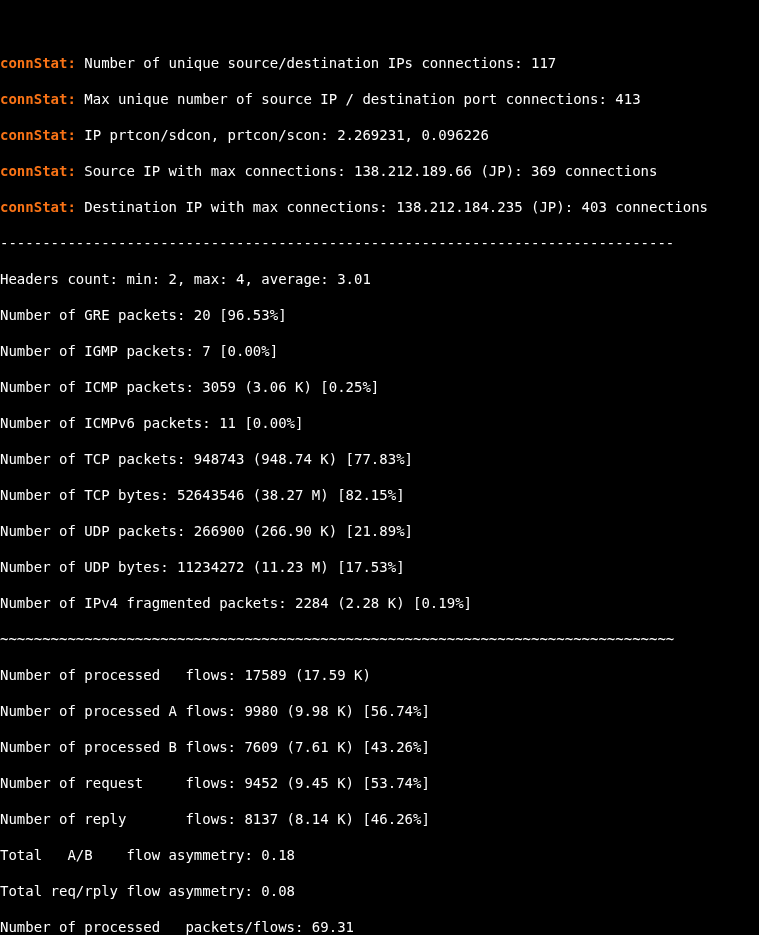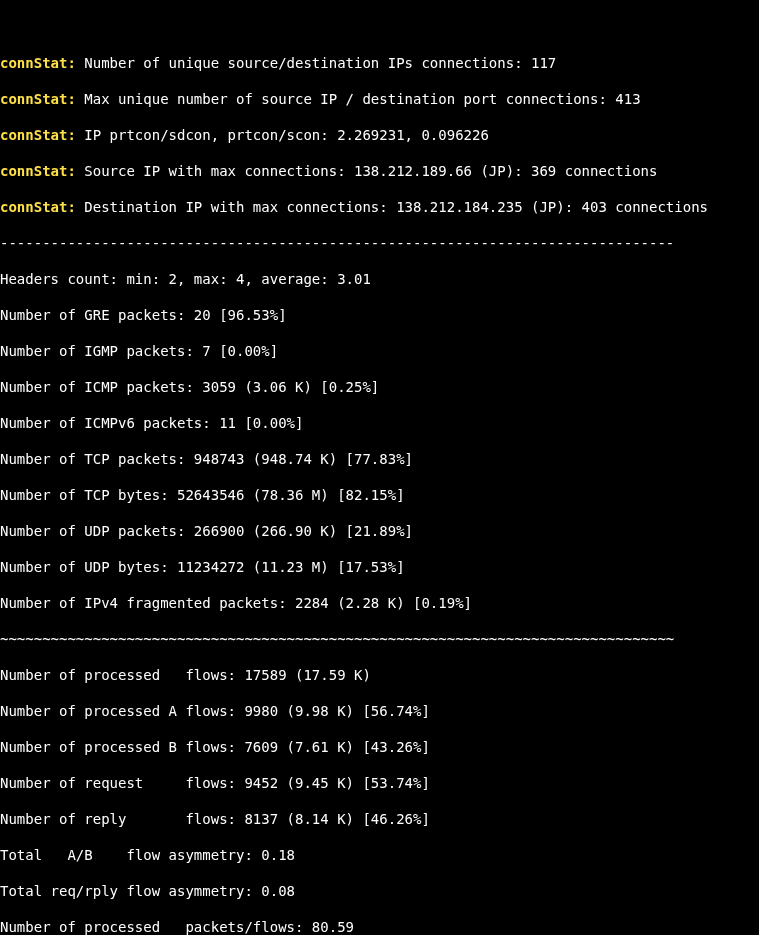--- a/index.html
+++ b/index.html
@@ -7,51 +7,51 @@
     color: #ffffff;
     font-family: "DejaVu Sans Mono", "Courier New", monospace;
     font-size: 14px;
     line-height: 18px;
     margin: 0;
     padding: 0;
     white-space: pre;
     overflow-x: hidden;
   }
   .line { display: block; }
-  .bold-white { font-weight: bold; color: #fde047; }
+  .bold-white { font-weight: bold; color: #f97316; }
 </style>
 </head>
 <body>
 
 
 <span class="line"><span class="bold-white">connStat:</span><span> Number of unique source/destination IPs connections: 117</span></span>
 <span class="line"><span class="bold-white">connStat:</span><span> Max unique number of source IP / destination port connections: 413</span></span>
 <span class="line"><span class="bold-white">connStat:</span><span> IP prtcon/sdcon, prtcon/scon: 2.269231, 0.096226</span></span>
 <span class="line"><span class="bold-white">connStat:</span><span> Source IP with max connections: 138.212.189.66 (JP): 369 connections</span></span>
 <span class="line"><span class="bold-white">connStat:</span><span> Destination IP with max connections: 138.212.184.235 (JP): 403 connections</span></span>
 <span class="line">--------------------------------------------------------------------------------</span>
 <span class="line">Headers count: min: 2, max: 4, average: 3.01</span>
 <span class="line">Number of GRE packets: 20 [96.53%]</span>
 <span class="line">Number of IGMP packets: 7 [0.00%]</span>
 <span class="line">Number of ICMP packets: 3059 (3.06 K) [0.25%]</span>
 <span class="line">Number of ICMPv6 packets: 11 [0.00%]</span>
 <span class="line">Number of TCP packets: 948743 (948.74 K) [77.83%]</span>
-<span class="line">Number of TCP bytes: 52643546 (78.36 M) [82.15%]</span>
+<span class="line">Number of TCP bytes: 52643546 (38.27 M) [82.15%]</span>
 <span class="line">Number of UDP packets: 266900 (266.90 K) [21.89%]</span>
 <span class="line">Number of UDP bytes: 11234272 (11.23 M) [17.53%]</span>
 <span class="line">Number of IPv4 fragmented packets: 2284 (2.28 K) [0.19%]</span>
 <span class="line">~~~~~~~~~~~~~~~~~~~~~~~~~~~~~~~~~~~~~~~~~~~~~~~~~~~~~~~~~~~~~~~~~~~~~~~~~~~~~~~~</span>
 <span class="line">Number of processed   flows: 17589 (17.59 K)</span>
 <span class="line">Number of processed A flows: 9980 (9.98 K) [56.74%]</span>
 <span class="line">Number of processed B flows: 7609 (7.61 K) [43.26%]</span>
 <span class="line">Number of request     flows: 9452 (9.45 K) [53.74%]</span>
 <span class="line">Number of reply       flows: 8137 (8.14 K) [46.26%]</span>
 <span class="line">Total   A/B    flow asymmetry: 0.18</span>
 <span class="line">Total req/rply flow asymmetry: 0.08</span>
-<span class="line">Number of processed   packets/flows: 80.59</span>
+<span class="line">Number of processed   packets/flows: 69.31</span>
 
 
 
 
 
 
 
 
 
 

